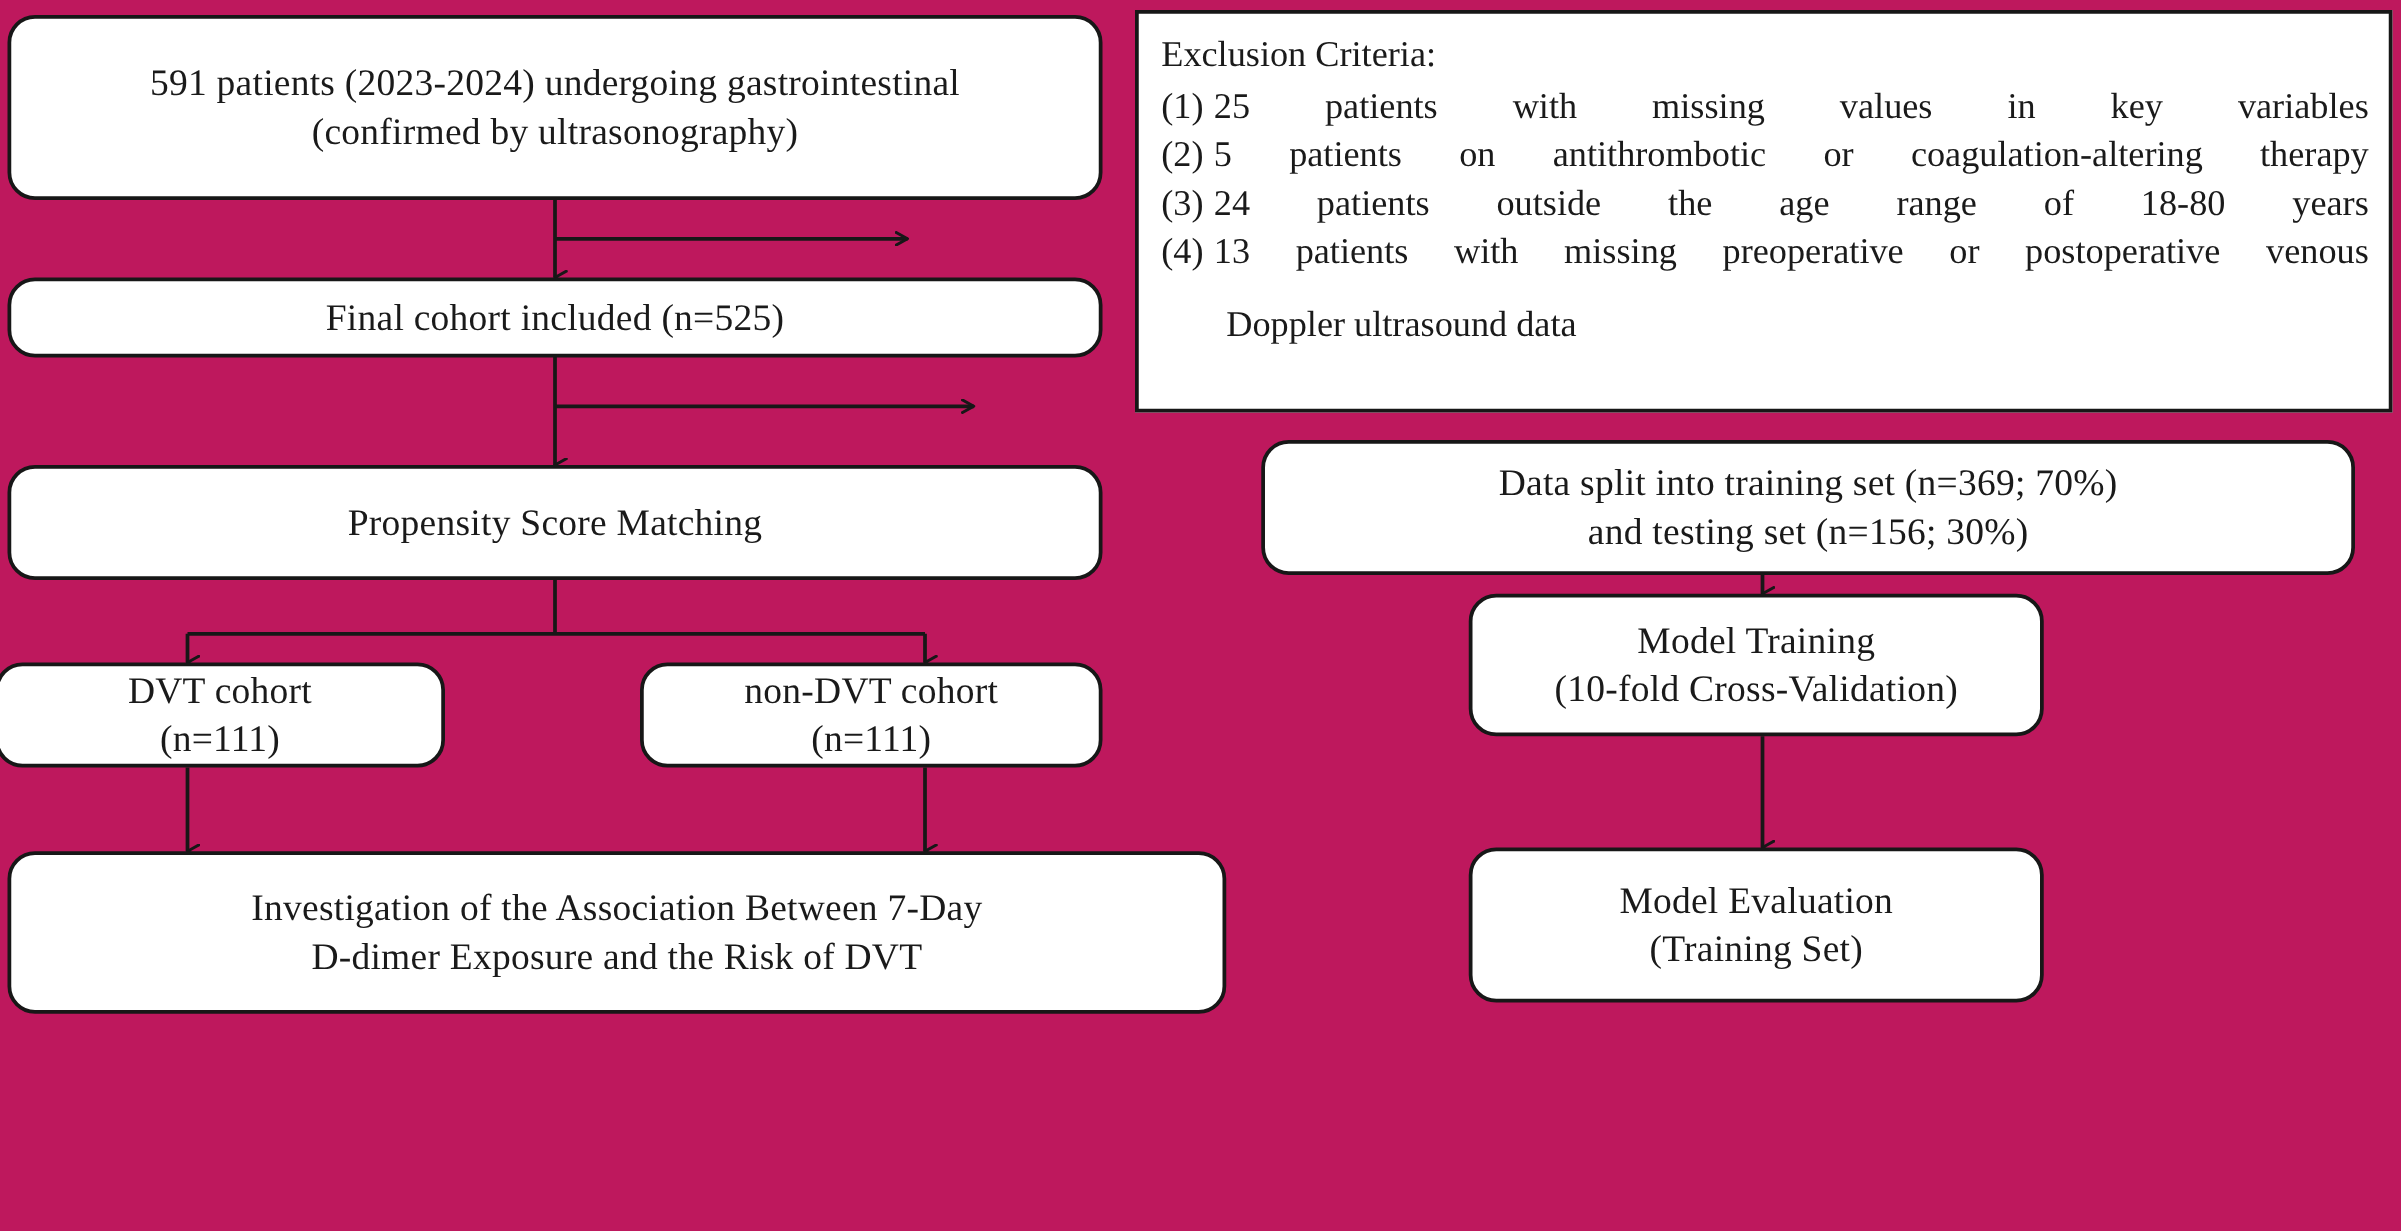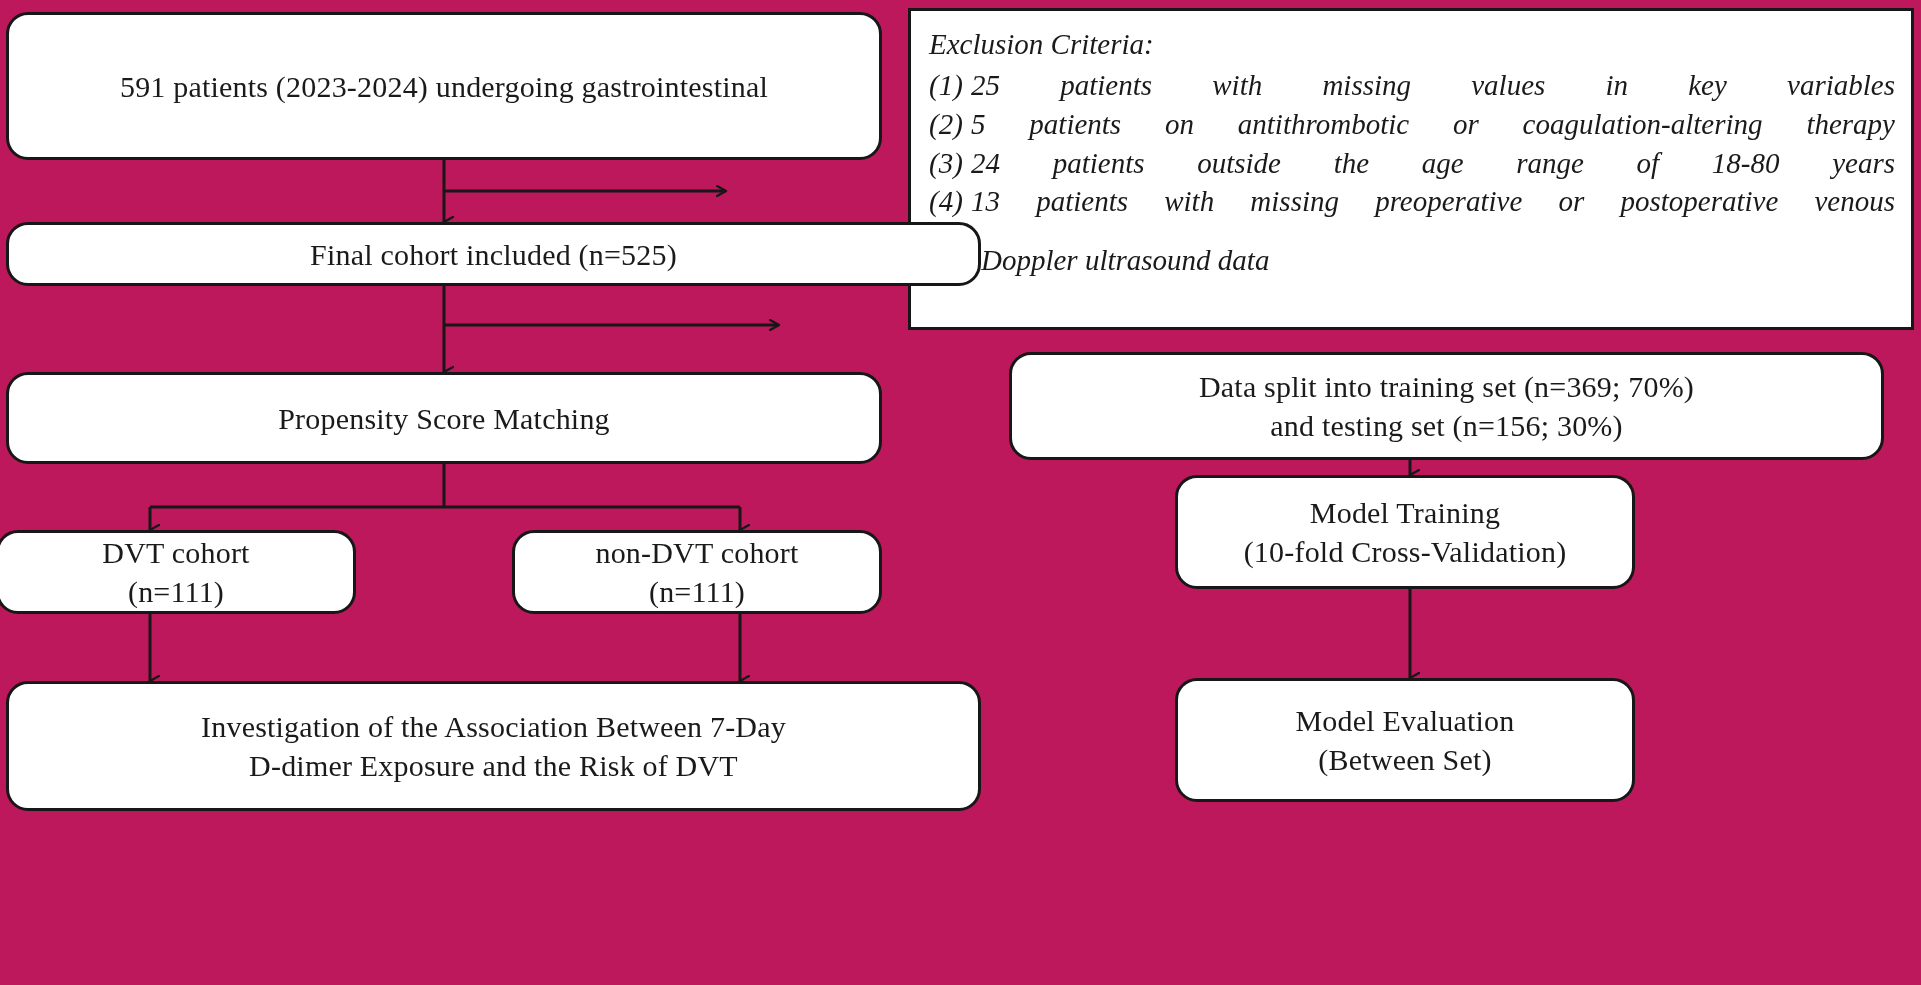--- a/index.html
+++ b/index.html
@@ -142,23 +142,24 @@
       </g>
 
       <g>
         <path d="M 1410 589 L 1410 678" marker-end="url(#ah)"></path>
       </g>
     </g>
   </svg>
 
   <div class="node rounded fs-30" style="left:6px; top:12px; width:876px; height:148px;">
     <span class="line">591 patients (2023-2024) undergoing gastrointestinal</span>
-  </div>
-
-  <div class="criteria fs-29" style="left:908px; top:8px; width:1006px; height:322px;font-style:italic;">
+    <span class="line">(confirmed by ultrasonography)</span>
+  </div>
+
+  <div class="criteria fs-29" style="left:908px; top:8px; width:1006px; height:322px;">
     <span class="heading">Exclusion Criteria:</span>
 
     <div class="item">
       <span class="marker">(1)</span>
       <span class="itemtext">25 patients with missing values in key variables</span>
     </div>
     <div class="item">
       <span class="marker">(2)</span>
       <span class="itemtext">5 patients on antithrombotic or coagulation-altering therapy</span>
     </div>
@@ -166,21 +167,21 @@
       <span class="marker">(3)</span>
       <span class="itemtext">24 patients outside the age range of 18-80 years</span>
     </div>
     <div class="item">
       <span class="marker">(4)</span>
       <span class="itemtext">13 patients with missing preoperative or postoperative venous</span>
     </div>
     <span class="contline">Doppler ultrasound data</span>
   </div>
 
-  <div class="node rounded fs-30" style="left:6px; top:222px; width:975px; height:64px;">
+  <div class="node rounded fs-30" style="left:6px; top:222px; width:876px; height:64px;">
     <span class="line">Final cohort included (n=525)</span>
   </div>
 
   <div class="node rounded fs-30" style="left:1009px; top:352px; width:875px; height:108px;">
     <span class="line">Data split into training set (n=369; 70%)</span>
     <span class="line">and testing set (n=156; 30%)</span>
   </div>
 
   <div class="node rounded fs-30" style="left:6px; top:372px; width:876px; height:92px;text-align:center;">
     <span class="line">Propensity Score Matching</span>
@@ -201,16 +202,16 @@
     <span class="line">D-dimer Exposure and the Risk of DVT</span>
   </div>
 
   <div class="node rounded fs-30" style="left:1175px; top:475px; width:460px; height:114px;">
     <span class="line">Model Training</span>
     <span class="line">(10-fold Cross-Validation)</span>
   </div>
 
   <div class="node rounded fs-30" style="left:1175px; top:678px; width:460px; height:124px;">
     <span class="line">Model Evaluation</span>
-    <span class="line">(Between Set)</span>
+    <span class="line">(Training Set)</span>
   </div>
 
 </div>
 
 </body></html>

